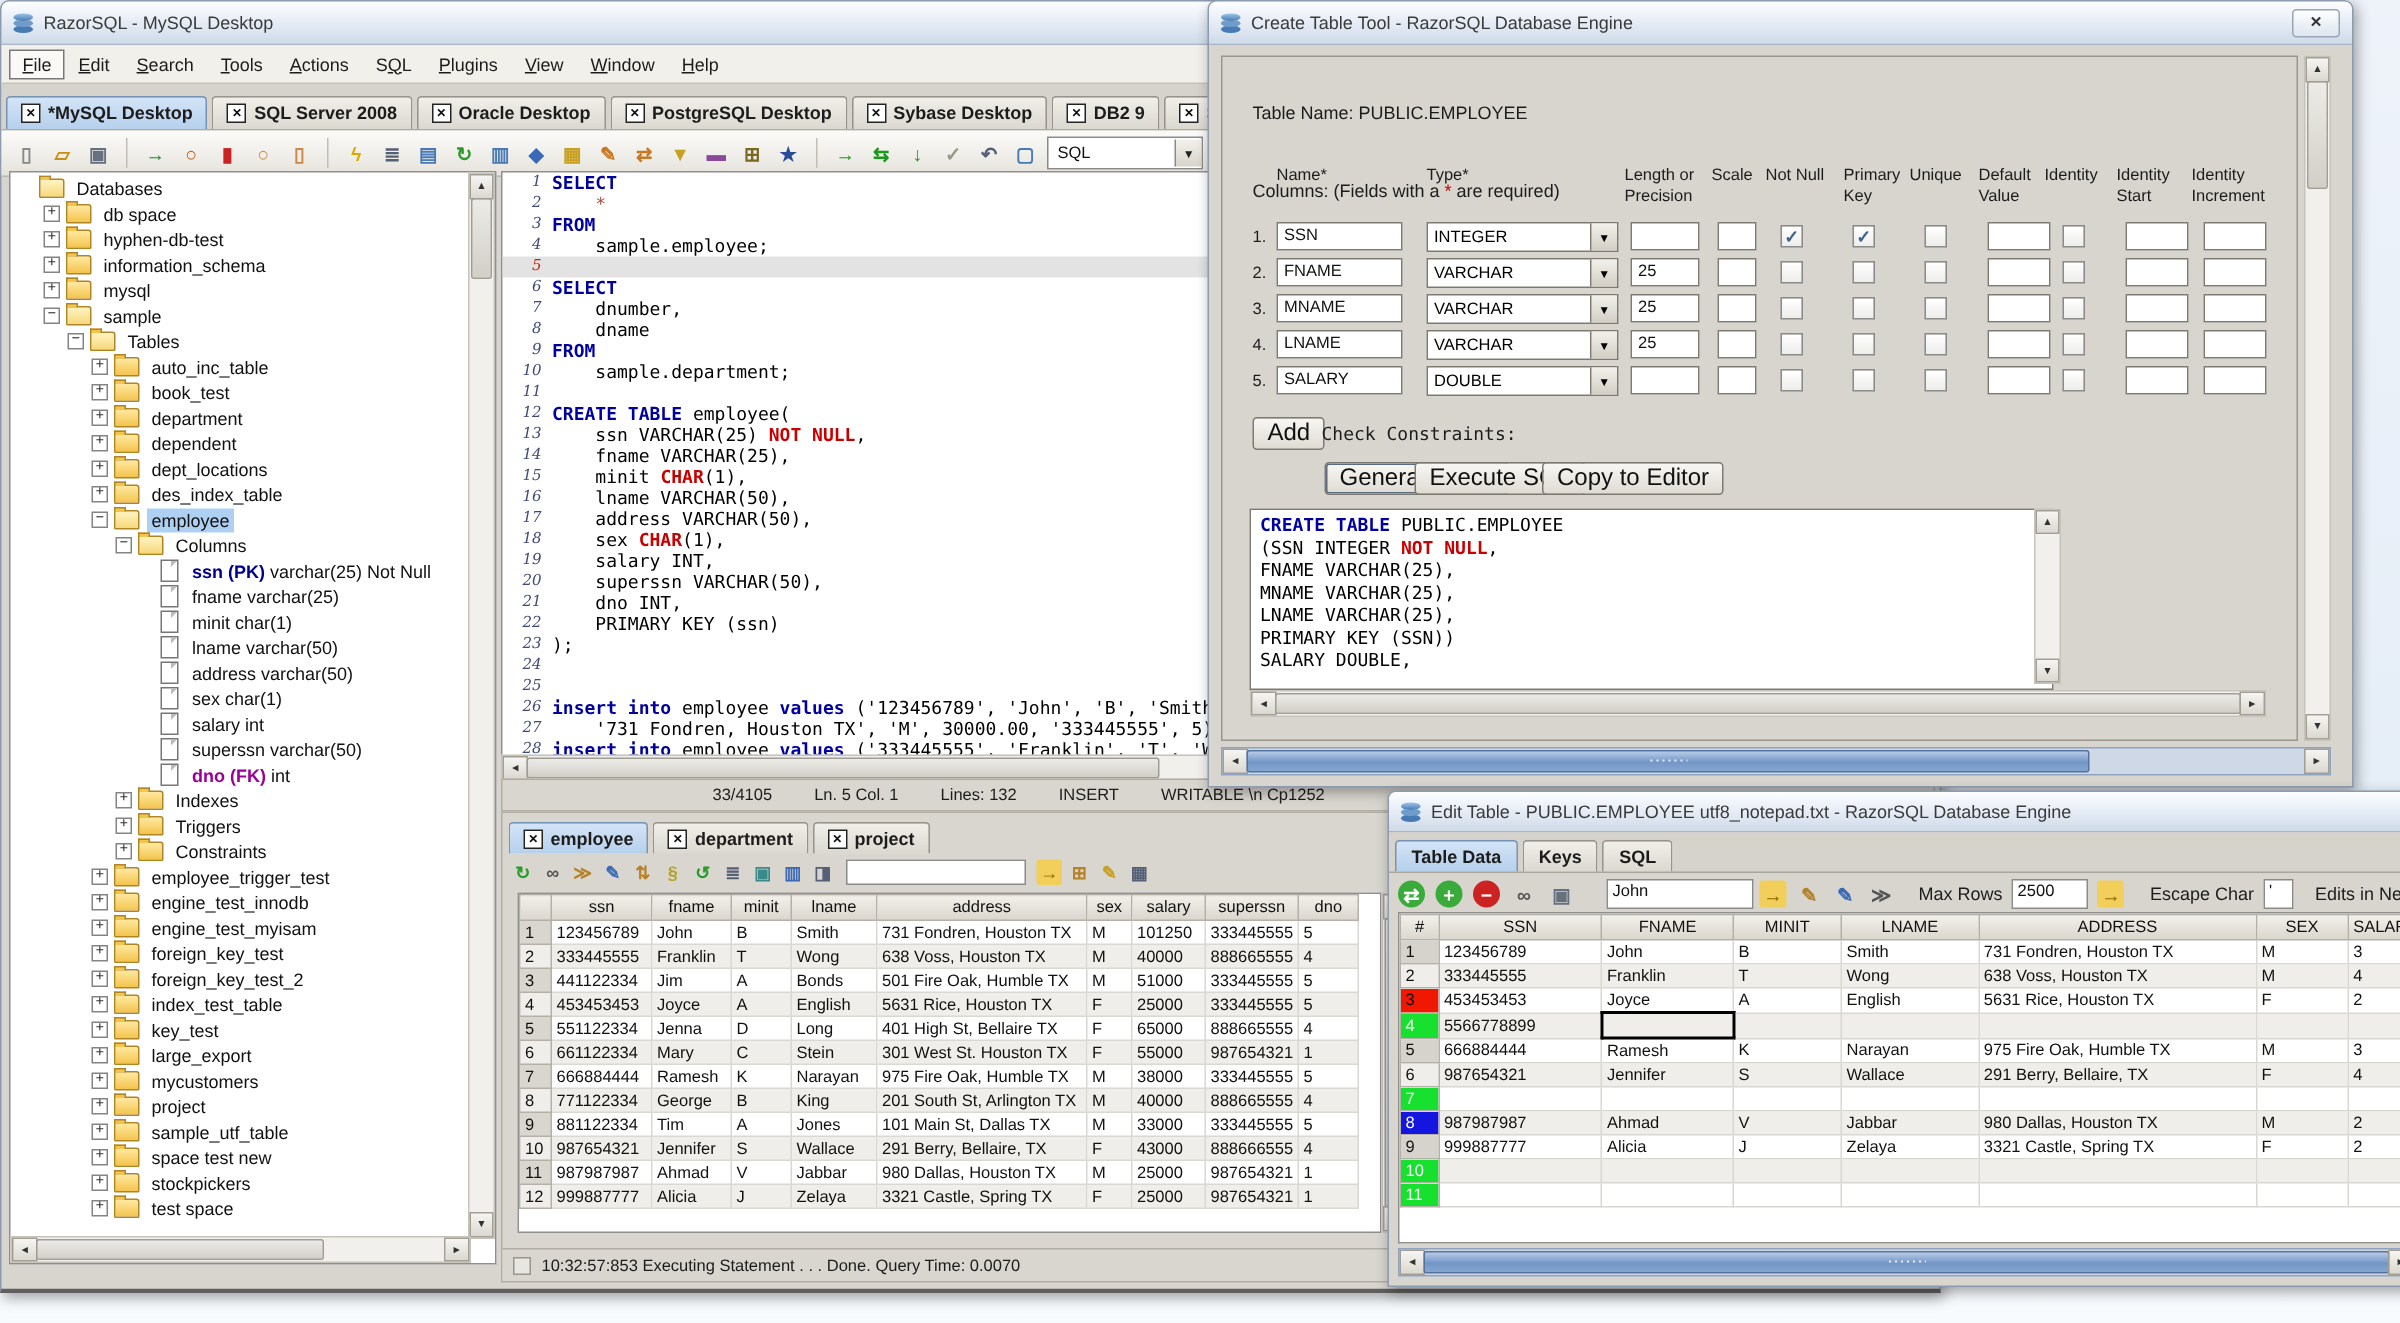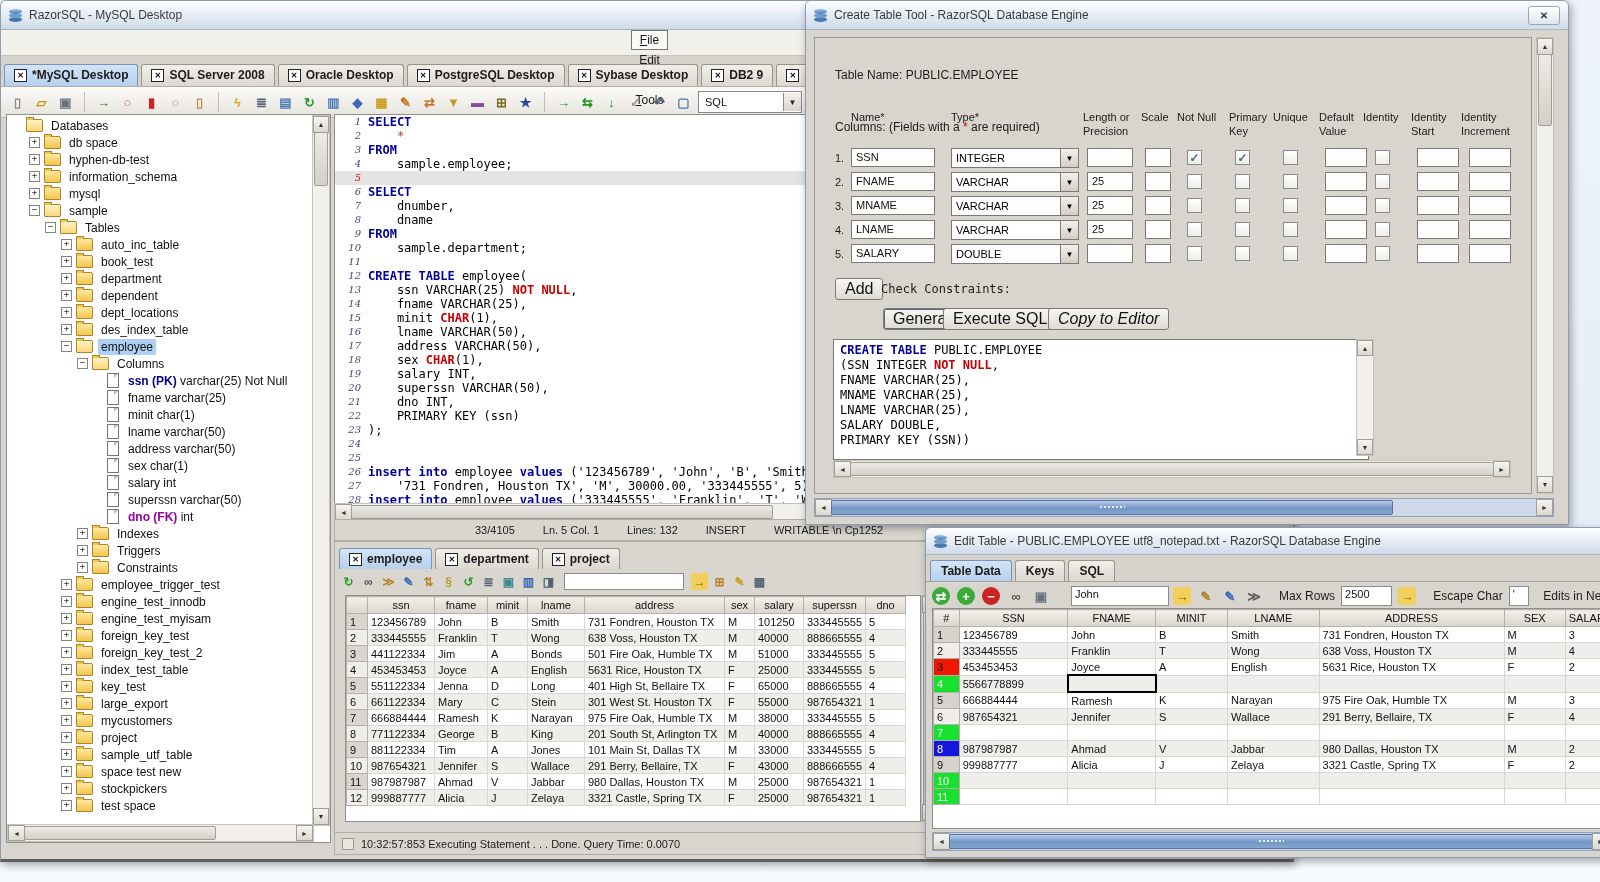--- a/index.html
+++ b/index.html
@@ -7,21 +7,21 @@
        background:linear-gradient(180deg,#eef3fa 0%,#e3ecf6 75%,#f8fbfe 100%);
        font-family:"Liberation Sans",sans-serif;-webkit-font-smoothing:antialiased;}
   .window{position:absolute;background:#d8d5ce;border:1px solid #8d9bb0;
           border-radius:6px 6px 0 0;box-shadow:2px 3px 9px rgba(0,0,0,.35);}
   .titlebar{height:28px;background:linear-gradient(#fdfeff,#e8eef7 45%,#cfdbe9);
             border-bottom:1px solid #aab6c5;border-radius:5px 5px 0 0;
             display:flex;align-items:center;padding:0 8px;gap:7px;font-size:12px;color:#3a3a3a;}
   .dbglyph{width:13px;height:5px;background:linear-gradient(#9dc4e8,#477bb4);border-radius:50%;
            box-shadow:0 4px 0 #6f9ccb,0 8px 0 #477bb4;margin-bottom:8px;flex:none;}
   
-  .menubar{height:25px;background:#f2f0ea;border-bottom:1px solid #c7c3ba;display:flex;align-items:center;font-size:12px;padding-left:5px;flex-direction:column;}
+  .menubar{height:25px;background:#f2f0ea;border-bottom:1px solid #c7c3ba;display:flex;align-items:center;font-size:12px;padding-left:5px;}
   .menu-item{padding:3px 9px;color:#1c1c1c;}
   .menu-item.boxed{border:1px solid #777;background:#faf9f6;padding:2px 8px;}
   
   .conntabs{height:27px;background:#d6d3cc;display:flex;align-items:flex-end;padding:3px 3px 0;gap:3px;border-bottom:1px solid #b0aca3;}
   .ctab{display:flex;align-items:center;gap:5px;font-size:12px;font-weight:bold;color:#1c1c1c;
         padding:3px 9px 4px;background:linear-gradient(#f1efe9,#dbd8d0);border:1px solid #98948b;border-bottom:none;border-radius:3px 3px 0 0;white-space:nowrap;}
   .ctab.active{background:linear-gradient(#d3e4f6,#b6d0ec);border-color:#7793b5;}
   .xbox{width:11px;height:11px;border:1px solid #222;background:#fff;color:#111;font-size:8px;line-height:11px;text-align:center;font-weight:bold;flex:none;}
   
   .toolbar{height:30px;background:linear-gradient(#fcfbf9,#e6e3dc);border-bottom:1px solid #bdb9b0;display:flex;align-items:center;padding:0 7px;gap:5px;overflow:hidden;}
@@ -788,29 +788,29 @@
         <span class="dcb" style="left:468px;top:208px;"></span>
         <span class="dfield" style="left:510px;top:206px;width:42px;"></span>
         <span class="dcb" style="left:560px;top:208px;"></span>
         <span class="dfield" style="left:602px;top:206px;width:42px;"></span>
         <span class="dfield" style="left:654px;top:206px;width:42px;"></span>
       </div>
     <div class="btn3d" style="left:20px;top:240px;">Add</div>
     <span class="dlabel mono" style="left:66px;top:244px;font-size:12px;">Check Constraints:</span>
     <div class="btn3d default" style="left:20px;top:270px;">Generate SQL</div>
     <div class="btn3d" style="left:128px;top:270px;">Execute SQL</div>
-    <div class="btn3d" style="left:233px;top:270px;font-style:italic;">Copy to Editor</div>
+    <div class="btn3d" style="left:213px;top:270px;">Copy to Editor</div>
     <div class="dsql" id="dlg-sql" style="left:18px;top:301px;width:522px;height:113px;">
         <div><span class="k">CREATE TABLE</span><span class=""> PUBLIC.EMPLOYEE</span></div>
         <div><span class="">(SSN INTEGER </span><span class="r">NOT NULL</span><span class="">,</span></div>
         <div><span class="">FNAME VARCHAR(25),</span></div>
         <div><span class="">MNAME VARCHAR(25),</span></div>
         <div><span class="">LNAME VARCHAR(25),</span></div>
+        <div><span class="">PRIMARY KEY (SSN))</span></div>
         <div><span class="">SALARY DOUBLE,</span></div>
-        <div><span class="">PRIMARY KEY (SSN))</span></div>
       </div>
     <div class="sb" style="left:541px;top:301px;width:16px;height:115px;">
       <div class="sbtn" style="top:0;left:0;right:0;height:14px;">▲</div>
       <div class="sbtn" style="bottom:0;left:0;right:0;height:14px;">▼</div>
     </div>
     <div class="sb" style="left:18px;top:422px;width:676px;height:16px;">
       <div class="sbtn" style="left:0;top:0;bottom:0;width:15px;">◄</div>
       <div class="sthumb" style="left:16px;top:1px;bottom:1px;right:16px;"></div>
       <div class="sbtn" style="right:0;top:0;bottom:0;width:15px;">►</div>
     </div>

